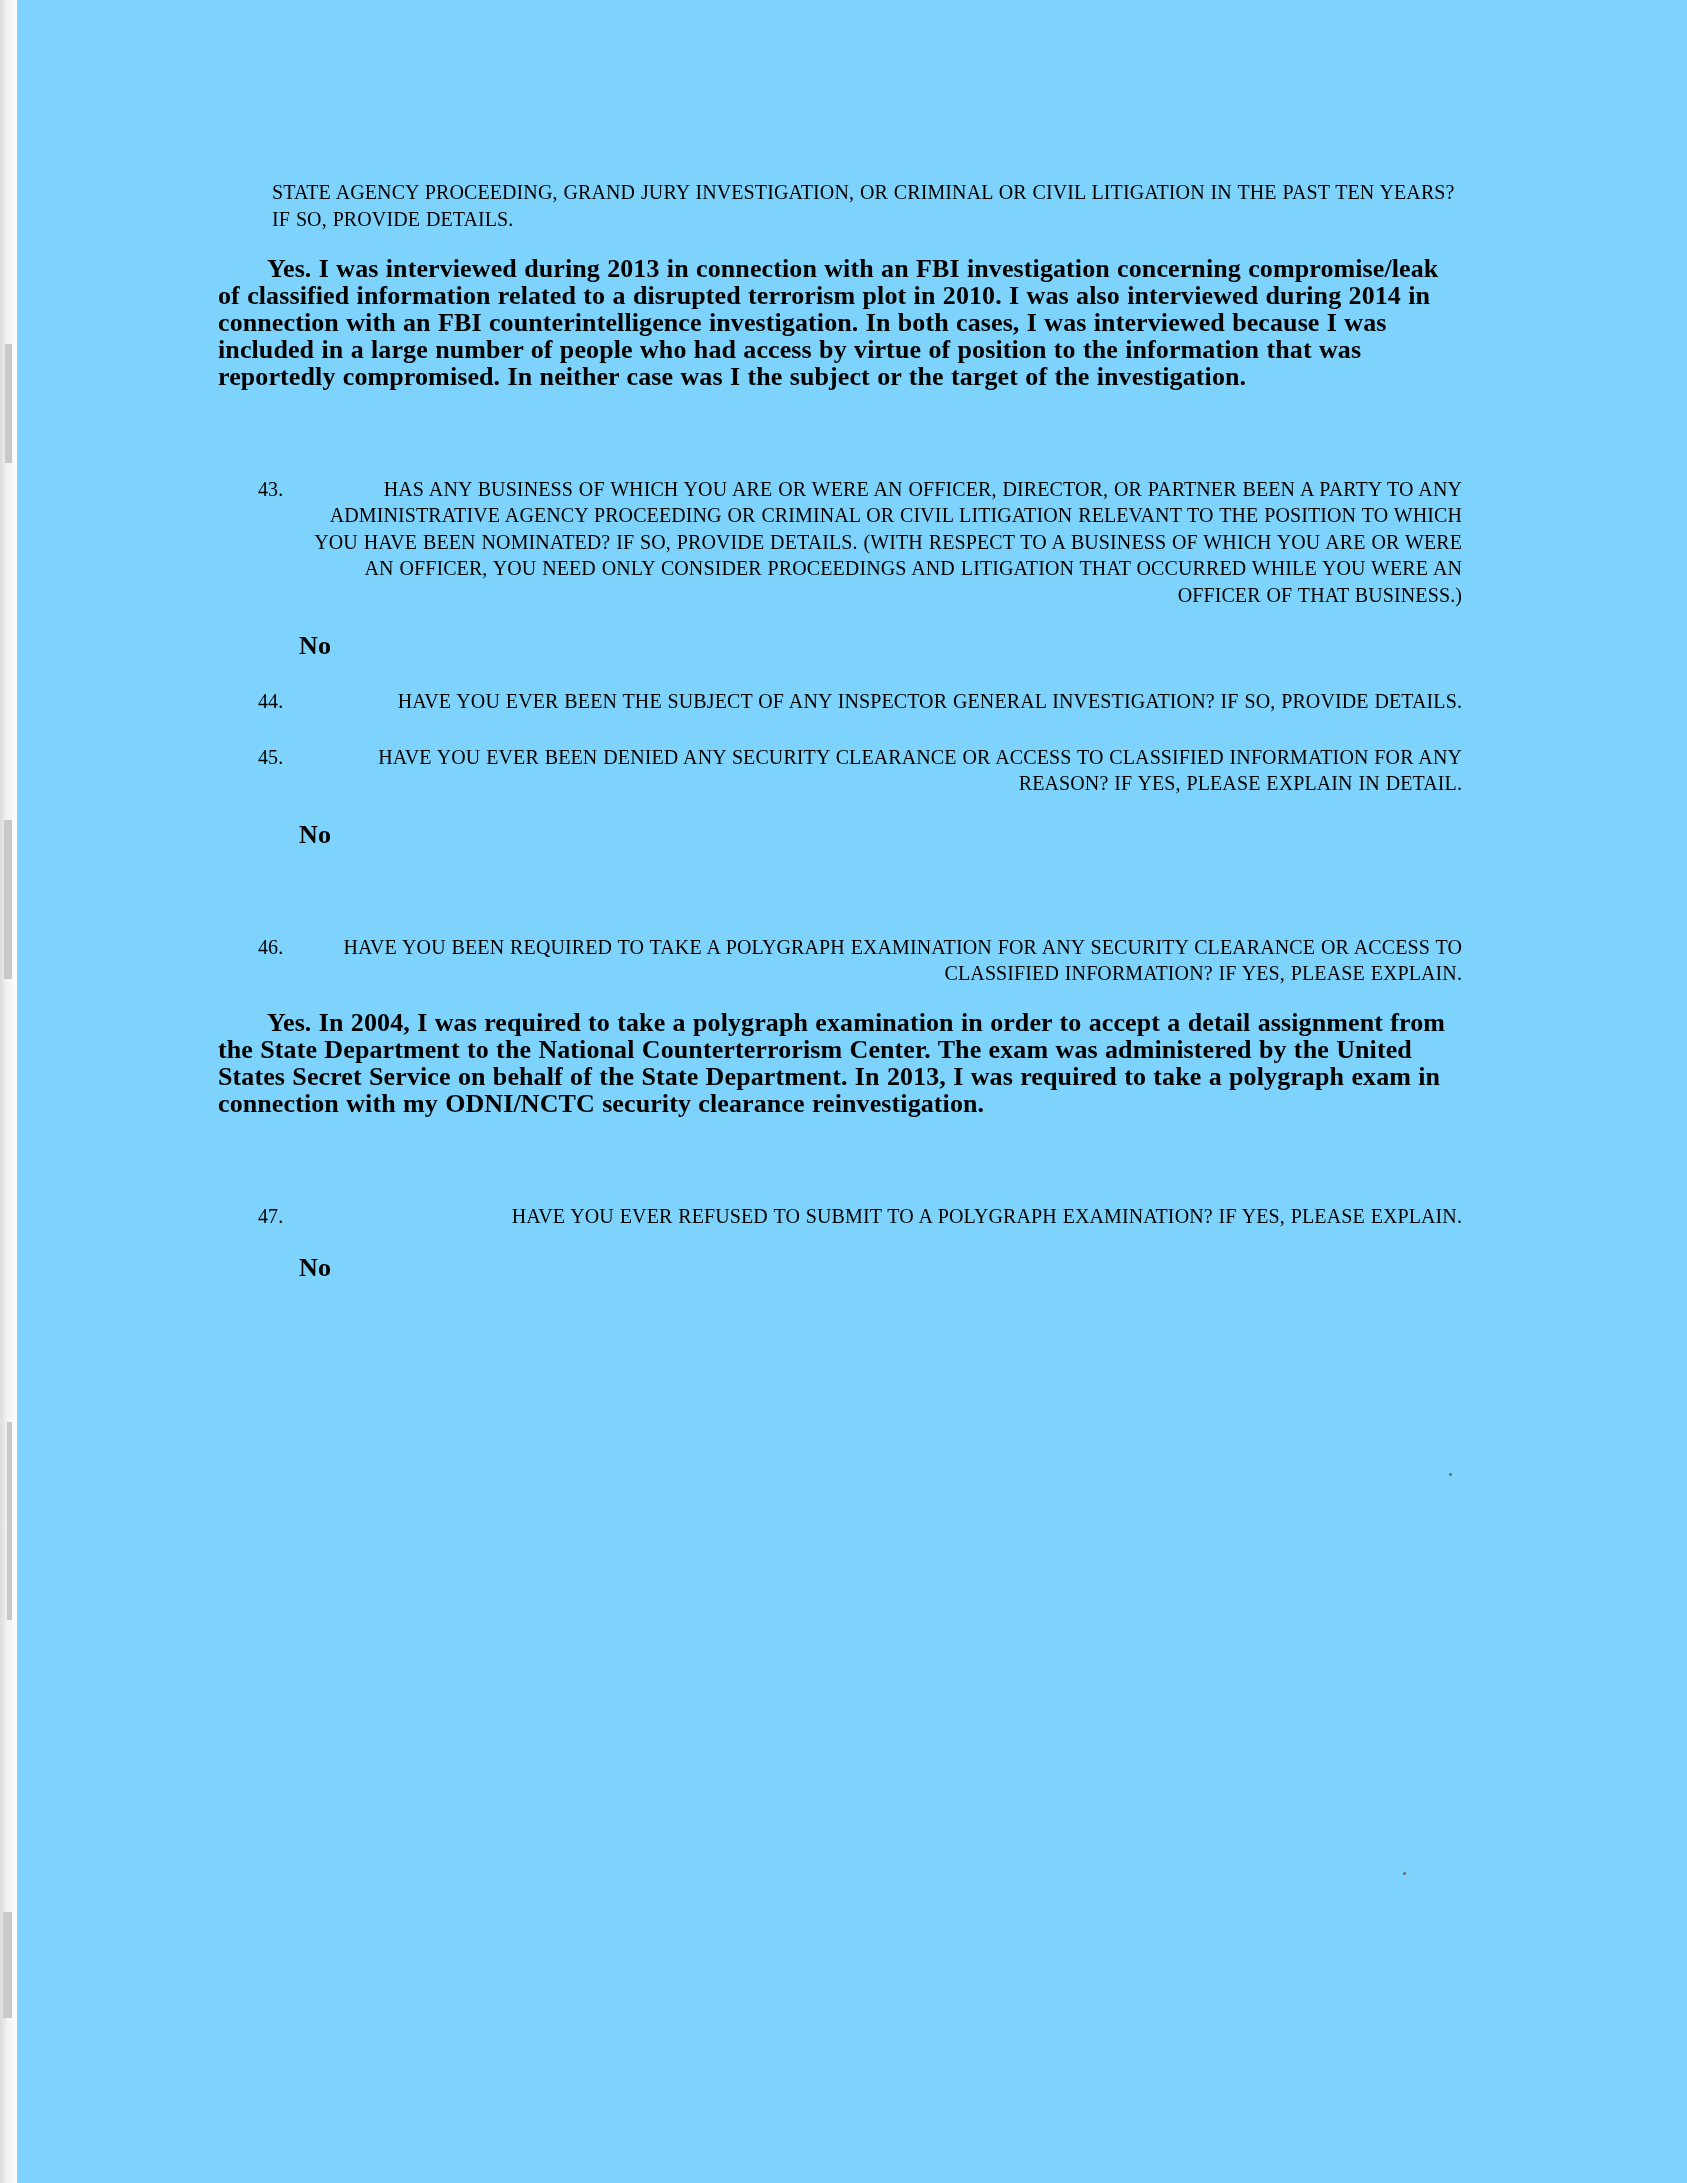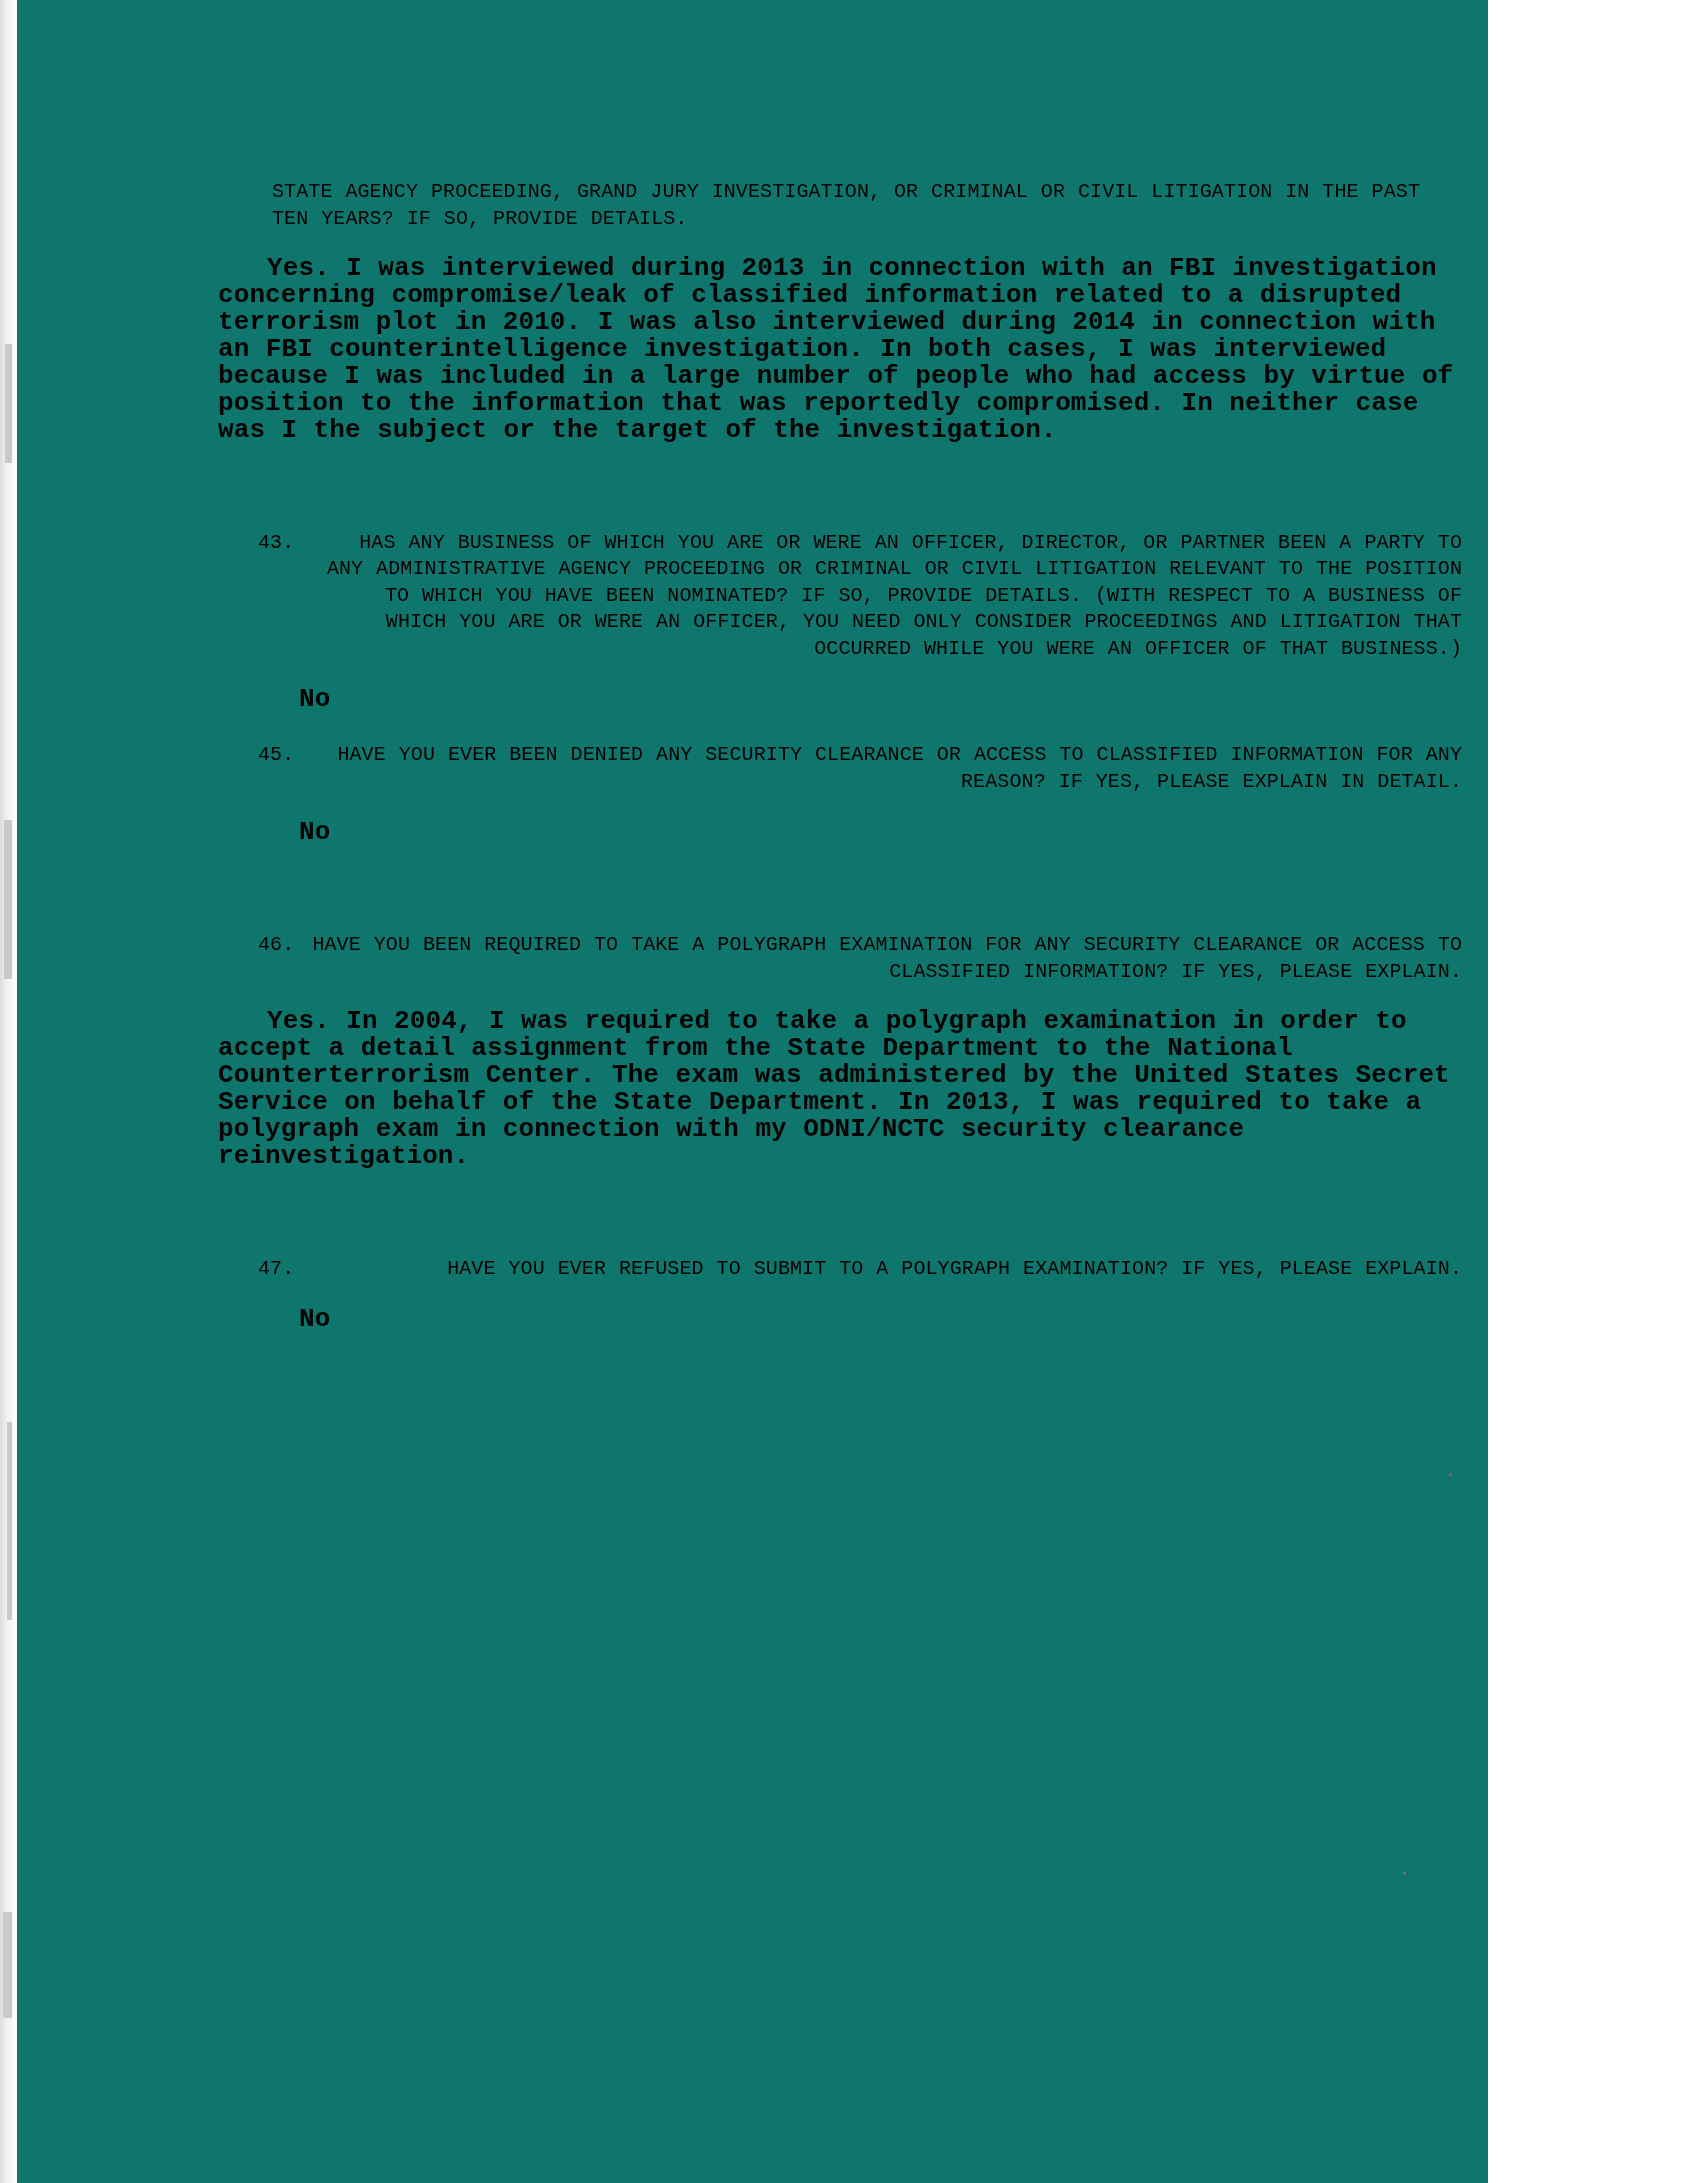--- a/index.html
+++ b/index.html
@@ -6,25 +6,24 @@
     margin: 0;
     padding: 0;
     background: #ffffff;
   }
   body {
     font-family: "Liberation Serif", serif;
     color: #000000;
   }
   .page {
     position: relative;
-    width: 1488px;
+    width: 1687px;
     height: 2183px;
-    background: #0f766e;
+    background: #7dd3fc;
     overflow: hidden;
-    font-family: Liberation Mono, monospace;
   }
   
   .scan-edge {
     position: absolute;
     left: 0;
     top: 0;
     width: 17px;
     height: 2183px;
     background: linear-gradient(to right, #dcdcdc 0%, #f1f1f1 40%, #ffffff 100%);
   }
@@ -119,20 +118,24 @@
     <div class="answer indent-para">Yes.  I was interviewed during 2013 in connection with an FBI investigation concerning compromise/leak of classified information related to a disrupted terrorism plot in 2010.  I was also interviewed during 2014 in connection with an FBI counterintelligence investigation.   In both cases, I was interviewed because I was included in a large number of people who had access by virtue of position to the information that was reportedly compromised.  In neither case was I the subject or the target of the investigation.</div>
 
     <div class="gap-l"></div>
 
     <div class="q-block">
       <div class="q-num">43.</div>
       <div class="q-text">HAS ANY BUSINESS OF WHICH YOU ARE OR WERE AN OFFICER, DIRECTOR, OR PARTNER BEEN A PARTY TO ANY ADMINISTRATIVE AGENCY PROCEEDING OR CRIMINAL OR CIVIL LITIGATION RELEVANT TO THE POSITION TO WHICH YOU HAVE BEEN NOMINATED?  IF SO, PROVIDE DETAILS.  (WITH RESPECT TO A BUSINESS OF WHICH YOU ARE OR WERE AN OFFICER, YOU NEED ONLY CONSIDER PROCEEDINGS AND LITIGATION THAT OCCURRED WHILE YOU WERE AN OFFICER OF THAT BUSINESS.)</div>
     </div>
     <div class="answer short">No</div>
 
+    <div class="q-block">
+      <div class="q-num">44.</div>
+      <div class="q-text">HAVE YOU EVER BEEN THE SUBJECT OF ANY INSPECTOR GENERAL INVESTIGATION?  IF SO, PROVIDE DETAILS.</div>
+    </div>
 
 
     <div class="q-block">
       <div class="q-num">45.</div>
       <div class="q-text">HAVE YOU EVER BEEN DENIED ANY SECURITY CLEARANCE OR ACCESS TO CLASSIFIED INFORMATION FOR ANY REASON?  IF YES, PLEASE EXPLAIN IN DETAIL.</div>
     </div>
     <div class="answer short">No</div>
 
     <div class="gap-l"></div>
 

